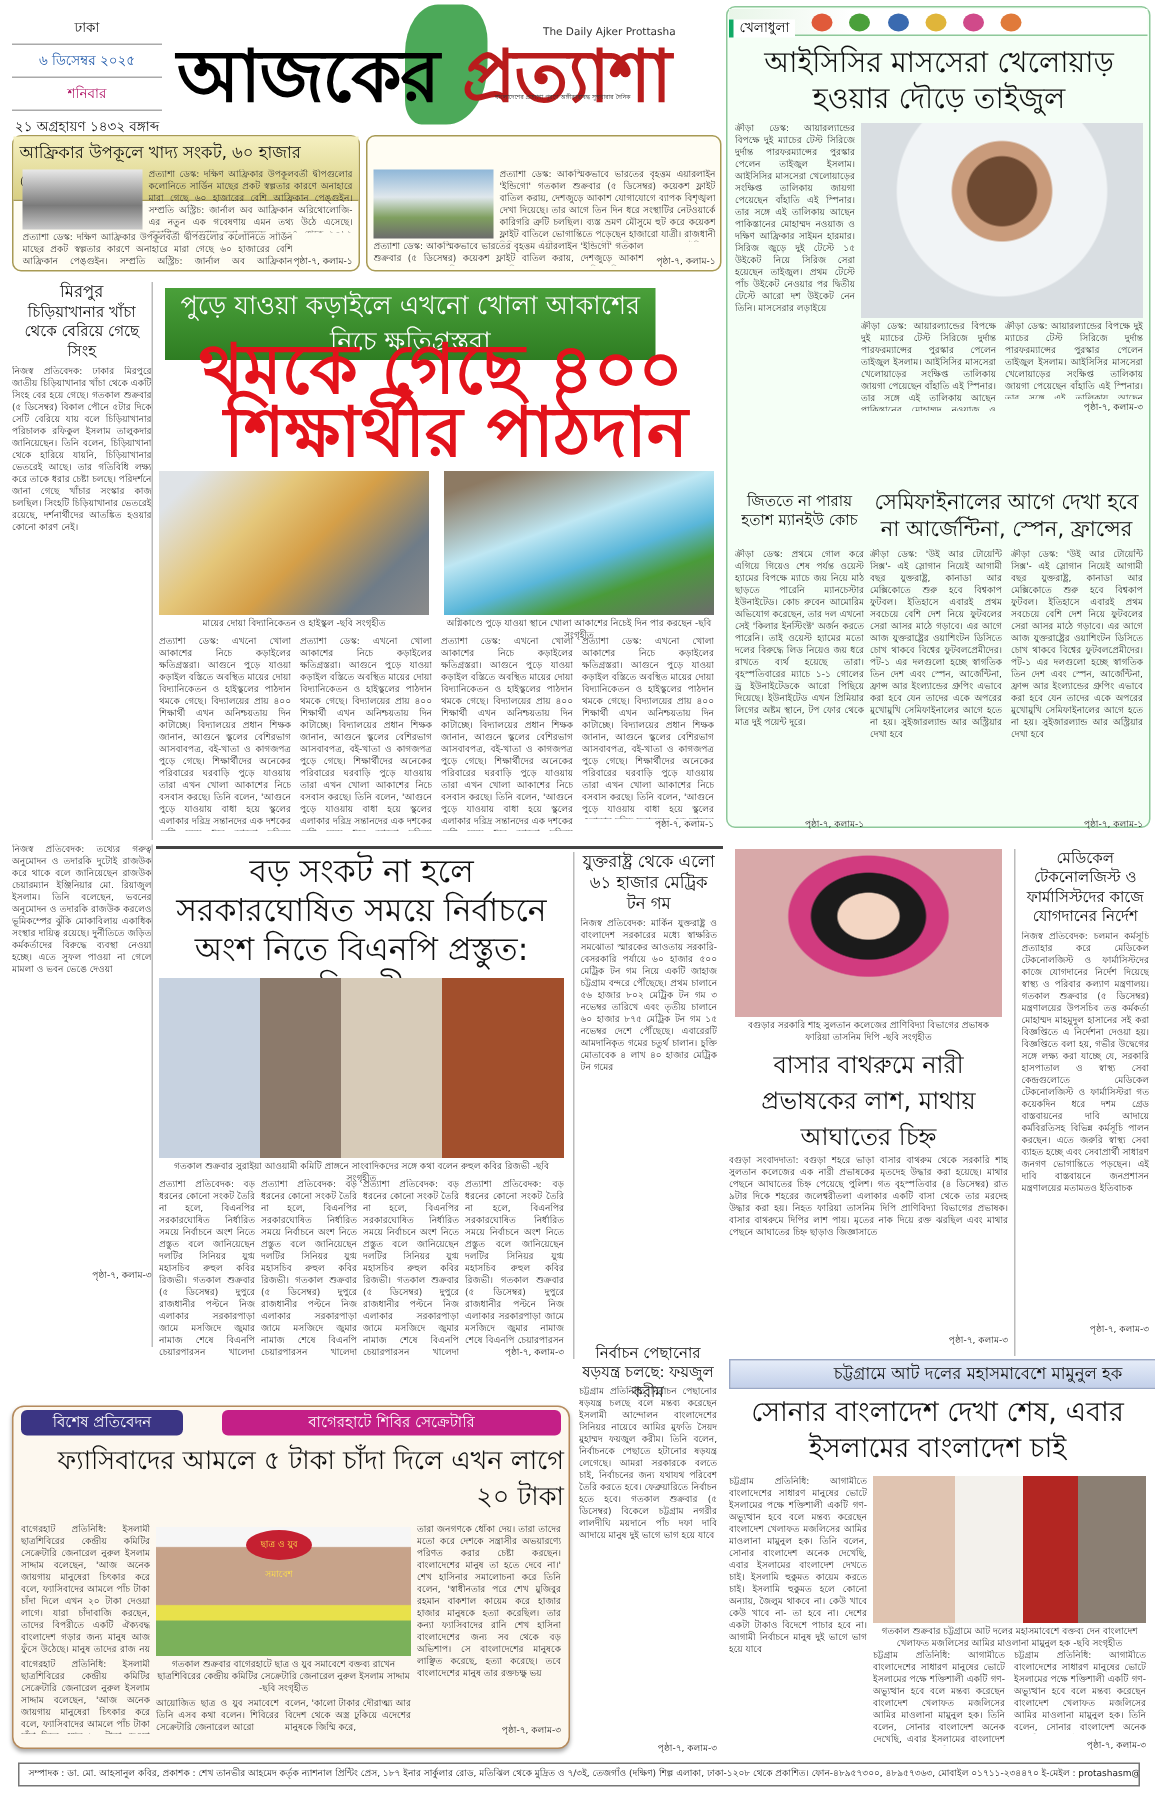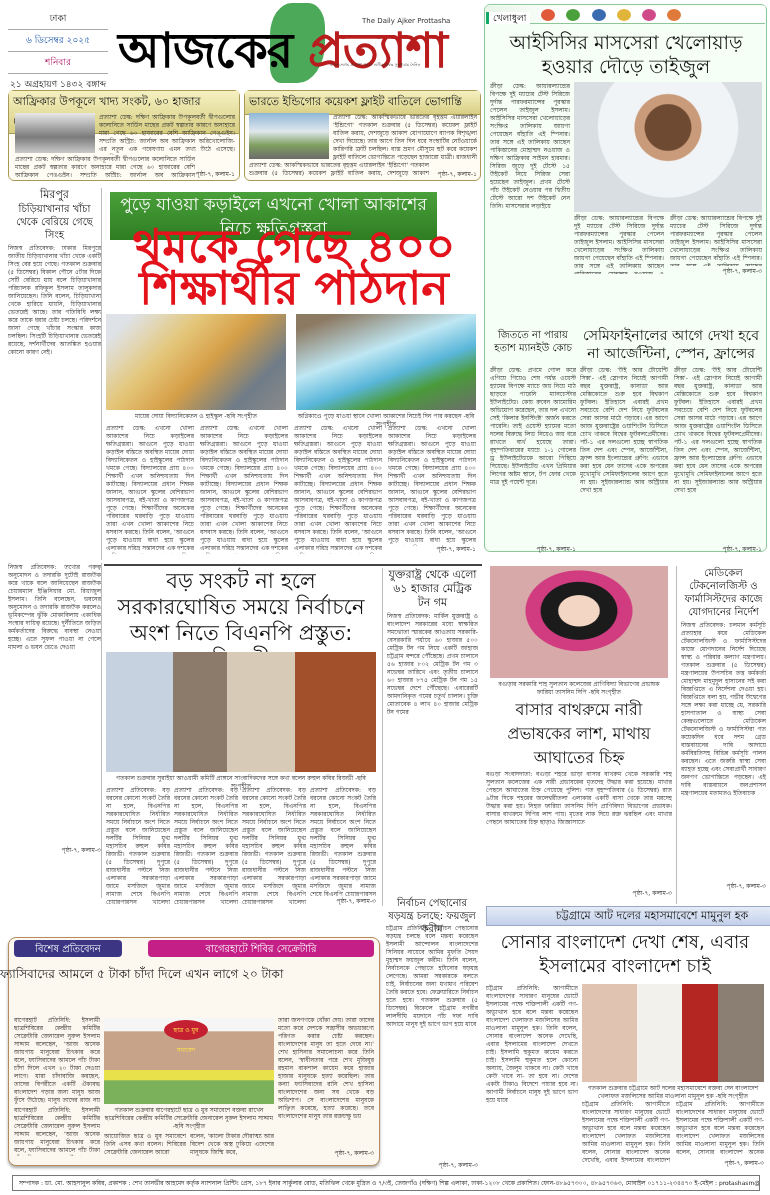--- a/index.html
+++ b/index.html
@@ -51,40 +51,39 @@
 <div class="abs" id="tagline">বাংলাদেশের প্রত্যাশা পূরণে অঙ্গীকারাবদ্ধ সুস্থধারার দৈনিক</div>
 
 <div class="abs boxA" style="left:8px;top:90px;width:232px;height:91px">
   <div class="boxhead">আফ্রিকার উপকূলে খাদ্য সংকট, ৬০ হাজার পেঙ্গুইনের মৃত্যু</div>
   <div class="abs photo" style="left:6px;top:22px;width:80px;height:40px;background:linear-gradient(#e8e8e8,#7b7b7b 60%,#c9c9c9)"></div>
   <div class="abs txt" style="left:90px;top:22px;width:136px;height:42px">প্রত্যাশা ডেস্ক: দক্ষিণ আফ্রিকার উপকূলবর্তী দ্বীপগুলোর কলোনিতে সার্ডিন মাছের প্রকট স্বল্পতার কারণে অনাহারে মারা গেছে ৬০ হাজারের বেশি আফ্রিকান পেঙ্গুইন। সম্প্রতি অস্ট্রিচ: জার্নাল অব আফ্রিকান অরিথোলোজি-এর নতুন এক গবেষণায় এমন তথ্য উঠে এসেছে। প্রকাশিত গবেষণায় বলা হয়েছে, ২০০৪ থেকে ২০১২ সালের মধ্যে ডাসেন আইল্যান্ড ও রবেন আইল্যান্ড-এই দুই গুরুত্বপূর্ণ প্রজনন কলোনিতে ৯৫ শতাংশ আফ্রিকান পেঙ্গুইন বিলুপ্ত হয়ে গেছে। গবেষকদের ধারণা, বছরে একবার পালক বদলের সময় দীর্ঘ উপবাসের কারণে তারা</div>
   <div class="abs txt" style="left:6px;top:64px;width:180px;height:22px">প্রত্যাশা ডেস্ক: দক্ষিণ আফ্রিকার উপকূলবর্তী দ্বীপগুলোর কলোনিতে সার্ডিন মাছের প্রকট স্বল্পতার কারণে অনাহারে মারা গেছে ৬০ হাজারের বেশি আফ্রিকান পেঙ্গুইন। সম্প্রতি অস্ট্রিচ: জার্নাল অব আফ্রিকান অরিথোলোজি-এর নতুন এক গবেষণায় এমন তথ্য উঠে এসেছে। প্রকাশিত গবেষণায় বলা হয়েছে, ২০০৪ থেকে ২০১২ সালের মধ্যে ডাসেন আইল্যান্ড ও রবেন আইল্যান্ড-এই দুই গুরুত্বপূর্ণ প্রজনন কলোনিতে ৯৫ শতাংশ আফ্রিকান পেঙ্গুইন বিলুপ্ত হয়ে গেছে। গবেষকদের ধারণা, বছরে একবার পালক বদলের সময় দীর্ঘ উপবাসের কারণে তারা</div>
   <div class="abs pgref" style="left:170px;top:78px;width:56px">পৃষ্ঠা-৭, কলাম-১</div>
 </div>
 <div class="abs boxA" style="left:244px;top:90px;width:237px;height:91px">
-  <div class="boxhead">ভারতে ইন্ডিগোর কয়েকশ ফ্লাইট বাতিলে ভোগান্তি</div>
   <div class="abs photo" style="left:4px;top:22px;width:80px;height:46px;background:linear-gradient(#8fb7d8,#dfe7ec 40%,#7f9f5f 70%,#6c6c6c)"></div>
   <div class="abs txt" style="left:88px;top:22px;width:144px;height:48px">প্রত্যাশা ডেস্ক: আকস্মিকভাবে ভারতের বৃহত্তম এয়ারলাইন 'ইন্ডিগো' গতকাল শুক্রবার (৫ ডিসেম্বর) কয়েকশ ফ্লাইট বাতিল করায়, দেশজুড়ে আকাশ যোগাযোগে ব্যাপক বিশৃঙ্খলা দেখা দিয়েছে। তার আগে তিন দিন ধরে সংস্থাটির নেটওয়ার্কে কারিগরি ত্রুটি চলছিল। ব্যস্ত ভ্রমণ মৌসুমে হুট করে কয়েকশ ফ্লাইট বাতিলে ভোগান্তিতে পড়েছেন হাজারো যাত্রী। রাজধানী দিল্লি থেকে ইন্ডিগোর সব ফ্লাইট বাতিল করা হয়েছে। ইন্ডিগো দেশটির আকাশপথে পরিবহন যাত্রের ৬০ শতাংশ শেয়ারধারী এবং প্রতিদিন দুই সহস্রাধিক ফ্লাইট পরিচালনা করে</div>
   <div class="abs txt" style="left:4px;top:70px;width:180px;height:16px">প্রত্যাশা ডেস্ক: আকস্মিকভাবে ভারতের বৃহত্তম এয়ারলাইন 'ইন্ডিগো' গতকাল শুক্রবার (৫ ডিসেম্বর) কয়েকশ ফ্লাইট বাতিল করায়, দেশজুড়ে আকাশ যোগাযোগে ব্যাপক বিশৃঙ্খলা দেখা দিয়েছে। তার আগে তিন দিন ধরে সংস্থাটির নেটওয়ার্কে কারিগরি ত্রুটি চলছিল। ব্যস্ত ভ্রমণ মৌসুমে হুট করে কয়েকশ ফ্লাইট বাতিলে ভোগান্তিতে পড়েছেন হাজারো যাত্রী। রাজধানী দিল্লি থেকে ইন্ডিগোর সব ফ্লাইট বাতিল করা হয়েছে। ইন্ডিগো দেশটির আকাশপথে পরিবহন যাত্রের ৬০ শতাংশ শেয়ারধারী এবং প্রতিদিন দুই সহস্রাধিক ফ্লাইট পরিচালনা করে</div>
   <div class="abs pgref" style="left:176px;top:78px;width:56px">পৃষ্ঠা-৭, কলাম-১</div>
 </div>
 
 <div class="abs" style="left:8px;top:188px;width:94px;height:372px;border-right:1px solid #bbb">
   <div style="font-size:11px;text-align:center;line-height:14px">মিরপুর</div>
   <div style="font-size:10px;text-align:center;line-height:13px;margin-bottom:3px">চিড়িয়াখানার খাঁচা থেকে বেরিয়ে গেছে সিংহ</div>
   <div class="txt" style="height:300px">নিজস্ব প্রতিবেদক: ঢাকার মিরপুরে জাতীয় চিড়িয়াখানার খাঁচা থেকে একটি সিংহ বের হয়ে গেছে। গতকাল শুক্রবার (৫ ডিসেম্বর) বিকাল পৌনে ৫টার দিকে সেটি বেরিয়ে যায় বলে চিড়িয়াখানার পরিচালক রফিকুল ইসলাম তালুকদার জানিয়েছেন। তিনি বলেন, চিড়িয়াখানা থেকে হারিয়ে যায়নি, চিড়িয়াখানার ভেতরেই আছে। তার গতিবিধি লক্ষ্য করে তাকে ধরার চেষ্টা চলছে। পরিদর্শনে জানা গেছে খাঁচার সংস্কার কাজ চলছিল। সিংহটি চিড়িয়াখানার ভেতরেই রয়েছে, দর্শনার্থীদের আতঙ্কিত হওয়ার কোনো কারণ নেই।</div>
 </div>
 <div class="abs" style="left:8px;top:563px;width:94px;height:335px;border-right:1px solid #bbb">
   <div class="txt" style="height:282px">নিজস্ব প্রতিবেদক: তথ্যের গরুত্ব অনুমোদন ও তদারকি দুটোই রাজউক করে থাকে বলে জানিয়েছেন রাজউক চেয়ারম্যান ইঞ্জিনিয়ার মো. রিয়াজুল ইসলাম। তিনি বলেছেন, ভবনের অনুমোদন ও তদারকি রাজউক করলেও ভূমিকম্পের ঝুঁকি মোকাবিলায় একাধিক সংস্থার দায়িত্ব রয়েছে। দুর্নীতিতে জড়িত কর্মকর্তাদের বিরুদ্ধে ব্যবস্থা নেওয়া হচ্ছে। এতে সুফল পাওয়া না গেলে মামলা ও ভবন ভেঙে দেওয়া</div>
   <div class="pgref">পৃষ্ঠা-৭, কলাম-৩</div>
 </div>
 
 <div class="abs greenbar" style="left:110px;top:192px;width:327px">পুড়ে যাওয়া কড়াইলে এখনো খোলা আকাশের নিচে ক্ষতিগ্রস্তরা</div>
 <div class="abs redhead" style="left:105px;top:218px;width:378px">থমকে গেছে ৪০০</div>
-<div class="abs redhead" style="left:105px;top:260px;width:378px">শিক্ষার্থীর পাঠদান</div>
+<div class="abs redhead" style="left:115px;top:260px;width:378px">শিক্ষার্থীর পাঠদান</div>
 <div class="abs photo" style="left:106px;top:314px;width:180px;height:96px;background:linear-gradient(135deg,#dfe3e7 10%,#e4c67a 35%,#d59f48 55%,#6f7c88 80%,#8b8b8b)"></div>
 <div class="abs photo" style="left:296px;top:314px;width:180px;height:96px;background:linear-gradient(160deg,#8d7a63 10%,#bfe7f3 40%,#59b6d9 60%,#4a9b3a 75%,#6c6c6c)"></div>
 <div class="abs cap" style="left:106px;top:412px;width:180px">মায়ের দোয়া বিদ্যানিকেতন ও হাইস্কুল -ছবি সংগৃহীত</div>
 <div class="abs cap" style="left:296px;top:412px;width:180px">অগ্নিকাণ্ডে পুড়ে যাওয়া স্থানে খোলা আকাশের নিচেই দিন পার করছেন -ছবি সংগৃহীত</div>
 <div class="abs" style="left:106px;top:424px;width:372px;height:130px">
   <div class="abs txt" style="left:0;top:0;width:88px;height:130px">প্রত্যাশা ডেস্ক: এখনো খোলা আকাশের নিচে কড়াইলের ক্ষতিগ্রস্তরা। আগুনে পুড়ে যাওয়া কড়াইল বস্তিতে অবস্থিত মায়ের দোয়া বিদ্যানিকেতন ও হাইস্কুলের পাঠদান থমকে গেছে। বিদ্যালয়ের প্রায় ৪০০ শিক্ষার্থী এখন অনিশ্চয়তায় দিন কাটাচ্ছে। বিদ্যালয়ের প্রধান শিক্ষক জানান, আগুনে স্কুলের বেশিরভাগ আসবাবপত্র, বই-খাতা ও কাগজপত্র পুড়ে গেছে। শিক্ষার্থীদের অনেকের পরিবারের ঘরবাড়ি পুড়ে যাওয়ায় তারা এখন খোলা আকাশের নিচে বসবাস করছে। তিনি বলেন, 'আগুনে পুড়ে যাওয়ায় বাধা হয়ে স্কুলের এলাকার দরিদ্র সন্তানদের এক দশকের বেশি সময় ধরে আলো ছড়িয়ে তোলার চেষ্টা চলছে।' তিনি বলেন, 'বস্তির বাসিন্দাদের সরকারি নজর দিচ্ছে না। করা হয় না কোনো</div>
   <div class="abs txt" style="left:94px;top:0;width:88px;height:130px">প্রত্যাশা ডেস্ক: এখনো খোলা আকাশের নিচে কড়াইলের ক্ষতিগ্রস্তরা। আগুনে পুড়ে যাওয়া কড়াইল বস্তিতে অবস্থিত মায়ের দোয়া বিদ্যানিকেতন ও হাইস্কুলের পাঠদান থমকে গেছে। বিদ্যালয়ের প্রায় ৪০০ শিক্ষার্থী এখন অনিশ্চয়তায় দিন কাটাচ্ছে। বিদ্যালয়ের প্রধান শিক্ষক জানান, আগুনে স্কুলের বেশিরভাগ আসবাবপত্র, বই-খাতা ও কাগজপত্র পুড়ে গেছে। শিক্ষার্থীদের অনেকের পরিবারের ঘরবাড়ি পুড়ে যাওয়ায় তারা এখন খোলা আকাশের নিচে বসবাস করছে। তিনি বলেন, 'আগুনে পুড়ে যাওয়ায় বাধা হয়ে স্কুলের এলাকার দরিদ্র সন্তানদের এক দশকের বেশি সময় ধরে আলো ছড়িয়ে তোলার চেষ্টা চলছে।' তিনি বলেন, 'বস্তির বাসিন্দাদের সরকারি নজর দিচ্ছে না। করা হয় না কোনো</div>
   <div class="abs txt" style="left:188px;top:0;width:88px;height:130px">প্রত্যাশা ডেস্ক: এখনো খোলা আকাশের নিচে কড়াইলের ক্ষতিগ্রস্তরা। আগুনে পুড়ে যাওয়া কড়াইল বস্তিতে অবস্থিত মায়ের দোয়া বিদ্যানিকেতন ও হাইস্কুলের পাঠদান থমকে গেছে। বিদ্যালয়ের প্রায় ৪০০ শিক্ষার্থী এখন অনিশ্চয়তায় দিন কাটাচ্ছে। বিদ্যালয়ের প্রধান শিক্ষক জানান, আগুনে স্কুলের বেশিরভাগ আসবাবপত্র, বই-খাতা ও কাগজপত্র পুড়ে গেছে। শিক্ষার্থীদের অনেকের পরিবারের ঘরবাড়ি পুড়ে যাওয়ায় তারা এখন খোলা আকাশের নিচে বসবাস করছে। তিনি বলেন, 'আগুনে পুড়ে যাওয়ায় বাধা হয়ে স্কুলের এলাকার দরিদ্র সন্তানদের এক দশকের বেশি সময় ধরে আলো ছড়িয়ে তোলার চেষ্টা চলছে।' তিনি বলেন, 'বস্তির বাসিন্দাদের সরকারি নজর দিচ্ছে না। করা হয় না কোনো</div>
   <div class="abs txt" style="left:282px;top:0;width:88px;height:122px">প্রত্যাশা ডেস্ক: এখনো খোলা আকাশের নিচে কড়াইলের ক্ষতিগ্রস্তরা। আগুনে পুড়ে যাওয়া কড়াইল বস্তিতে অবস্থিত মায়ের দোয়া বিদ্যানিকেতন ও হাইস্কুলের পাঠদান থমকে গেছে। বিদ্যালয়ের প্রায় ৪০০ শিক্ষার্থী এখন অনিশ্চয়তায় দিন কাটাচ্ছে। বিদ্যালয়ের প্রধান শিক্ষক জানান, আগুনে স্কুলের বেশিরভাগ আসবাবপত্র, বই-খাতা ও কাগজপত্র পুড়ে গেছে। শিক্ষার্থীদের অনেকের পরিবারের ঘরবাড়ি পুড়ে যাওয়ায় তারা এখন খোলা আকাশের নিচে বসবাস করছে। তিনি বলেন, 'আগুনে পুড়ে যাওয়ায় বাধা হয়ে স্কুলের এলাকার দরিদ্র সন্তানদের এক দশকের বেশি সময় ধরে আলো ছড়িয়ে তোলার চেষ্টা চলছে।' তিনি বলেন, 'বস্তির বাসিন্দাদের সরকারি নজর দিচ্ছে না। করা হয় না কোনো</div>
   <div class="abs pgref" style="left:300px;top:120px;width:70px">পৃষ্ঠা-৭, কলাম-১</div>
@@ -142,21 +141,21 @@
 
 <div class="abs" style="left:676px;top:566px;width:90px;height:338px;border-left:1px solid #bbb;padding-left:4px">
   <div style="font-size:10px;line-height:13px;text-align:center;margin-bottom:3px">মেডিকেল টেকনোলজিস্ট ও ফার্মাসিস্টদের কাজে যোগদানের নির্দেশ</div>
   <div class="txt" style="height:260px">নিজস্ব প্রতিবেদক: চলমান কর্মসূচি প্রত্যাহার করে মেডিকেল টেকনোলজিস্ট ও ফার্মাসিস্টদের কাজে যোগদানের নির্দেশ দিয়েছে স্বাস্থ্য ও পরিবার কল্যাণ মন্ত্রণালয়। গতকাল শুক্রবার (৫ ডিসেম্বর) মন্ত্রণালয়ের উপসচিব তত্ত কর্মকর্তা মোহাম্মদ মাহমুদুল হাসানের সই করা বিজ্ঞপ্তিতে এ নির্দেশনা দেওয়া হয়। বিজ্ঞপ্তিতে বলা হয়, গভীর উদ্বেগের সঙ্গে লক্ষ্য করা যাচ্ছে যে, সরকারি হাসপাতাল ও স্বাস্থ্য সেবা কেন্দ্রগুলোতে মেডিকেল টেকনোলজিস্ট ও ফার্মাসিস্টরা গত কয়েকদিন ধরে দশম গ্রেড বাস্তবায়নের দাবি আদায়ে কর্মবিরতিসহ বিভিন্ন কর্মসূচি পালন করছেন। এতে জরুরি স্বাস্থ্য সেবা ব্যাহত হচ্ছে এবং সেবাপ্রার্থী সাধারণ জনগণ ভোগান্তিতে পড়ছেন। এই দাবি বাস্তবায়নে জনপ্রশাসন মন্ত্রণালয়ের মতামতও ইতিবাচক</div>
   <div class="pgref">পৃষ্ঠা-৭, কলাম-৩</div>
 </div>
 
 <div class="abs" style="left:8px;top:937px;width:372px;height:229px;border:1px solid #b58a5c;border-radius:8px;background:#fdf8ef;box-shadow:0 2px 3px #aaa"></div>
 <div class="abs tagbar" style="left:14px;top:940px;width:108px;background:#3b3584">বিশেষ প্রতিবেদন</div>
 <div class="abs tagbar" style="left:148px;top:940px;width:226px;background:#c41f87">বাগেরহাটে শিবির সেক্রেটারি</div>
-<div class="abs" style="left:0;top:962px;width:362px;font-size:12px;line-height:24px;text-align:left">ফ্যাসিবাদের আমলে ৫ টাকা চাঁদা দিলে এখন লাগে ২০ টাকা</div>
+<div class="abs" style="left:14px;top:962px;width:362px;font-size:17px;line-height:24px;text-align:right">ফ্যাসিবাদের আমলে ৫ টাকা চাঁদা দিলে এখন লাগে ২০ টাকা</div>
 <div class="abs txt" style="left:14px;top:1016px;width:86px;height:88px">বাগেরহাট প্রতিনিধি: ইসলামী ছাত্রশিবিরের কেন্দ্রীয় কমিটির সেক্রেটারি জেনারেল নুরুল ইসলাম সাদ্দাম বলেছেন, 'আজ অনেক জায়গায় মানুষেরা চিৎকার করে বলে, ফ্যাসিবাদের আমলে পাঁচ টাকা চাঁদা দিলে এখন ২০ টাকা দেওয়া লাগে। যারা চাঁদাবাজি করছেন, তাদের বিপরীতে একটি ঐক্যবদ্ধ বাংলাদেশ গড়ার জন্য মানুষ আজ ফুঁসে উঠেছে। মানুষ তাদের রাজ নয় আর ইসলামের পক্ষে গেছে। চাঁদাবাজের বিরুদ্ধে মানুষকে বিপুল করতে হবে।' গতকাল শুক্রবার (৫ ডিসেম্বর) দুপুরে বাগেরহাটের মোরেলগঞ্জ আব্দুল আজিজ মেমোরিয়াল স্কুল মাঠে জামায়াতে ইসলামী</div>
 <div class="abs photo" style="left:104px;top:1018px;width:170px;height:86px;background:linear-gradient(#f6f6f6 0 15%,#c7a38a 16% 60%,#e8e14b 61% 72%,#7bb15a 73%)">
   <div class="abs" style="left:60px;top:2px;width:44px;height:20px;border-radius:50%;background:#c52031;color:#ffe04b;font-size:6px;text-align:center;line-height:20px">ছাত্র ও যুব সমাবেশ</div>
 </div>
 <div class="abs txt" style="left:278px;top:1016px;width:96px;height:128px">তারা জনগণকে ধোঁকা দেয়। তারা তাদের মতো করে দেশকে সন্ত্রাসীর অভয়ারণ্যে পরিণত করার চেষ্টা করছেন। বাংলাদেশের মানুষ তা হতে দেবে না।' শেখ হাসিনার সমালোচনা করে তিনি বলেন, 'স্বাধীনতার পরে শেখ মুজিবুর রহমান বাকশাল কায়েম করে হাজার হাজার মানুষকে হত্যা করেছিল। তার কন্যা ফ্যাসিবাদের রানি শেখ হাসিনা বাংলাদেশের জন্য সব থেকে বড় অভিশাপ। সে বাংলাদেশের মানুষকে লাঞ্ছিত করেছে, হত্যা করেছে। তবে বাংলাদেশের মানুষ তার রক্তচক্ষু ভয়</div>
 <div class="abs cap" style="left:104px;top:1106px;width:170px">গতকাল শুক্রবার বাগেরহাটে ছাত্র ও যুব সমাবেশে বক্তব্য রাখেন ছাত্রশিবিরের কেন্দ্রীয় কমিটির সেক্রেটারি জেনারেল নুরুল ইসলাম সাদ্দাম -ছবি সংগৃহীত</div>
 <div class="abs txt" style="left:14px;top:1106px;width:86px;height:50px">বাগেরহাট প্রতিনিধি: ইসলামী ছাত্রশিবিরের কেন্দ্রীয় কমিটির সেক্রেটারি জেনারেল নুরুল ইসলাম সাদ্দাম বলেছেন, 'আজ অনেক জায়গায় মানুষেরা চিৎকার করে বলে, ফ্যাসিবাদের আমলে পাঁচ টাকা চাঁদা দিলে এখন ২০ টাকা দেওয়া লাগে। যারা চাঁদাবাজি করছেন, তাদের বিপরীতে একটি ঐক্যবদ্ধ বাংলাদেশ গড়ার জন্য মানুষ আজ ফুঁসে উঠেছে। মানুষ তাদের রাজ নয় আর ইসলামের পক্ষে গেছে। চাঁদাবাজের বিরুদ্ধে মানুষকে বিপুল করতে হবে।' গতকাল শুক্রবার (৫ ডিসেম্বর) দুপুরে বাগেরহাটের মোরেলগঞ্জ আব্দুল আজিজ মেমোরিয়াল স্কুল মাঠে জামায়াতে ইসলামী</div>
 <div class="abs txt" style="left:104px;top:1132px;width:82px;height:28px">আয়োজিত ছাত্র ও যুব সমাবেশে তিনি এসব কথা বলেন। শিবিরের সেক্রেটারি জেনারেল আরো</div>
 <div class="abs txt" style="left:190px;top:1132px;width:84px;height:28px">বলেন, 'কালো টাকার দৌরাত্ম্য আর বিদেশ থেকে অস্ত্র ঢুকিয়ে এদেশের মানুষকে জিম্মি করে,</div>
 <div class="abs pgref" style="left:300px;top:1148px;width:74px">পৃষ্ঠা-৭, কলাম-৩</div>

